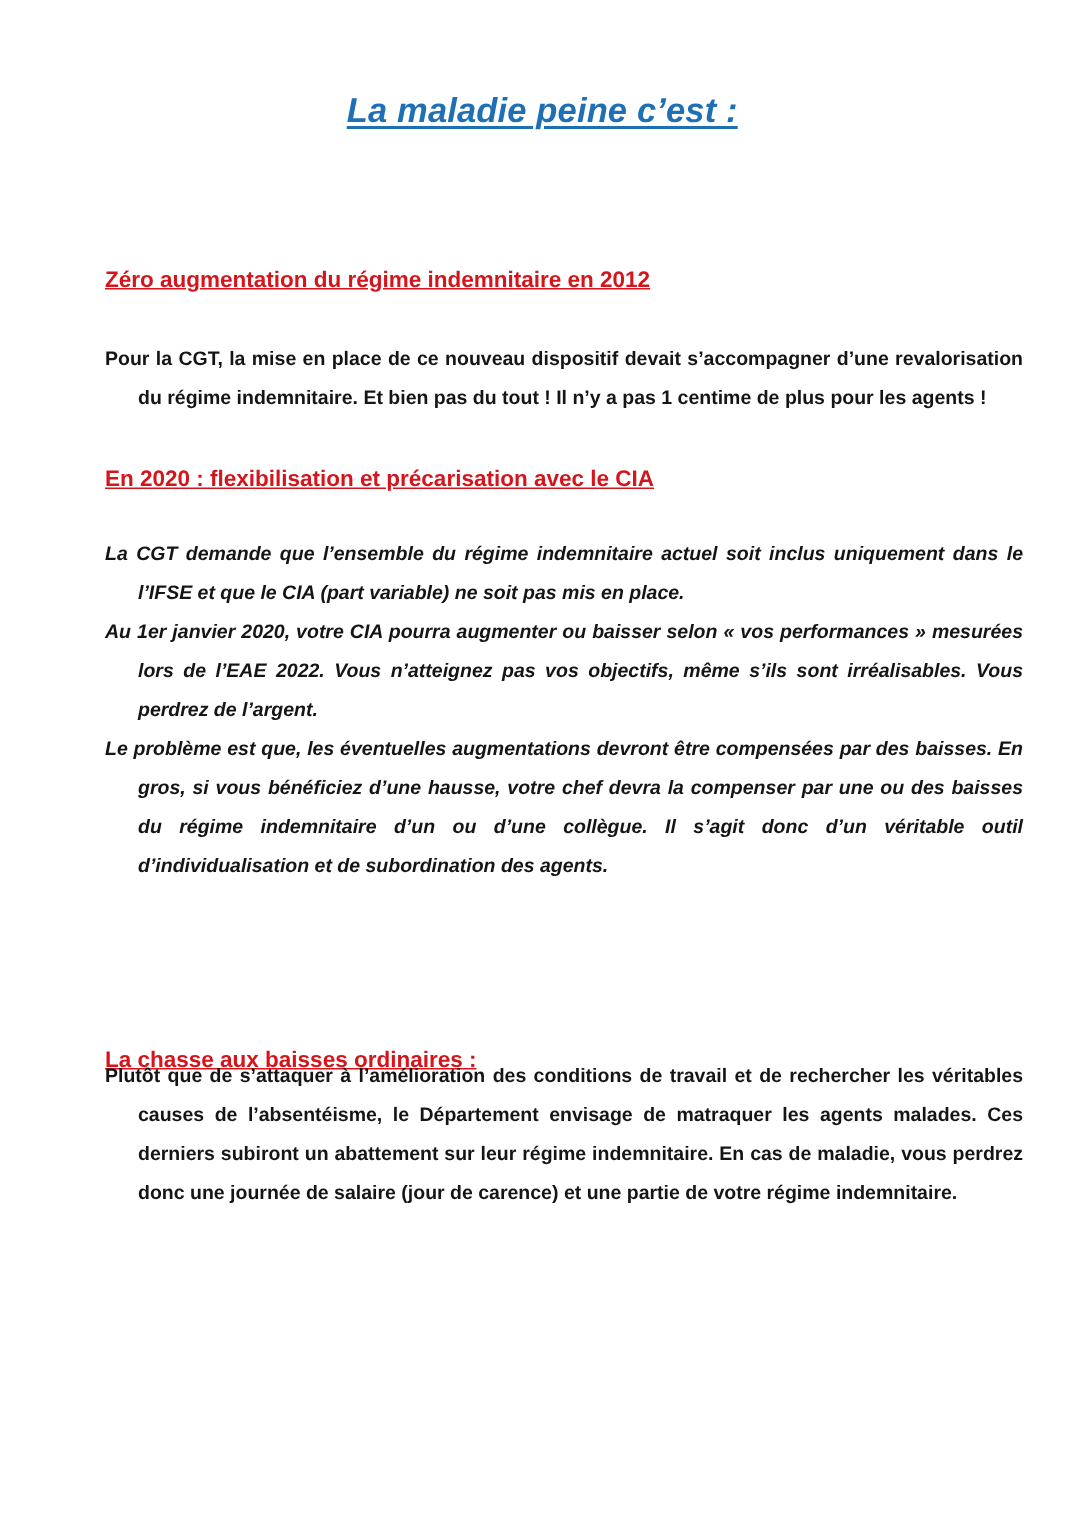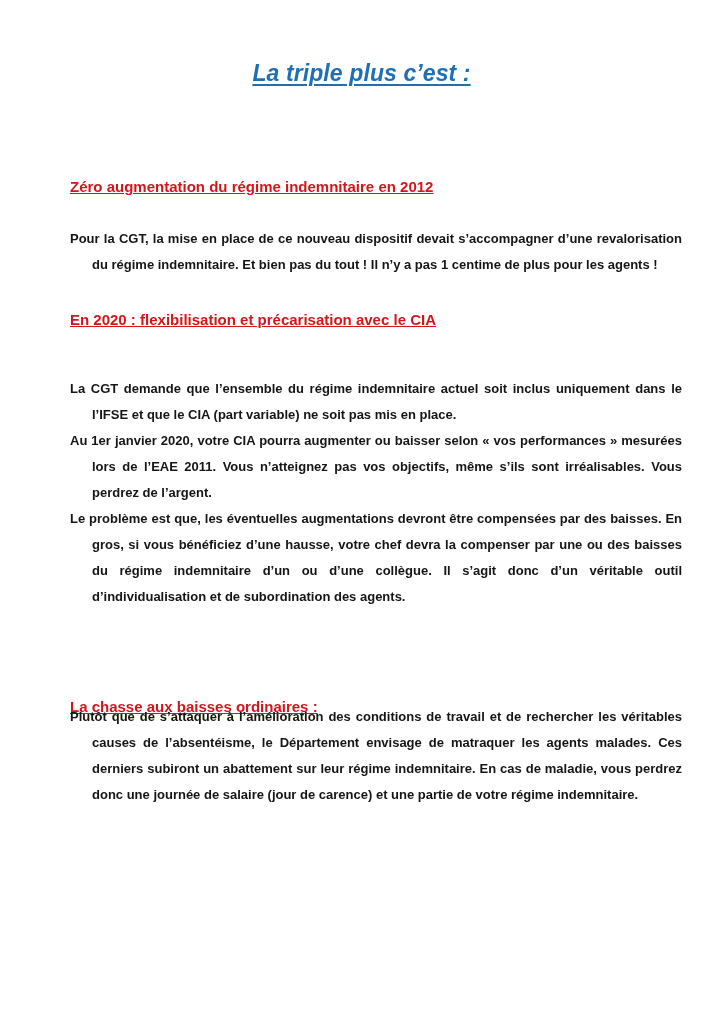--- a/index.html
+++ b/index.html
@@ -5,39 +5,39 @@
     html, body { margin: 0; padding: 0; background: #ffffff; }
     body { width: 723px; height: 1024px; position: relative; overflow: hidden; font-family: "Liberation Sans", "DejaVu Sans", sans-serif; color: #111; }
     .page { position: absolute; left: 0; top: 0; width: 723px; height: 1024px; }
     .title { position: absolute; top: 60px; left: 0; width: 723px; text-align: center; font-size: 23px; font-weight: bold; font-style: italic; color: #1f6fb5; text-decoration: underline; text-decoration-thickness: 2px; text-underline-offset: 3px; margin: 0; letter-spacing: 0.1px; }
     .section { position: absolute; left: 70px; width: 612px; }
     .heading { font-size: 15px; font-weight: bold; color: #d4161c; text-decoration: underline; margin: 0; line-height: 20px; }
     .para { font-size: 13px; font-weight: bold; line-height: 26px; margin: 0; padding-left: 22px; text-indent: -22px; text-align: justify; color: #151515; }
     .s1-h { top: 177px; }
     .s1-p { top: 226px; }
     .s2-h { top: 310px; }
-    .s2-p { top: 376px; }
+    .s2-p { top: 356px; font-style: italic; }
     .s3-h { top: 697px; }
     .s3-p { top: 704px; }
   </style>
 </head>
 <body>
 
 <div class="page">
-  <h1 class="title">La triple plus c’est :</h1>
+  <h1 class="title">La maladie peine c’est :</h1>
 
   <h2 class="section heading s1-h">Zéro augmentation du régime indemnitaire en 2012</h2>
   <div class="section s1-p">
     <p class="para">Pour la CGT, la mise en place de ce nouveau dispositif devait s’accompagner d’une revalorisation du régime indemnitaire. Et bien pas du tout ! Il n’y a pas 1 centime de plus pour les agents !</p>
   </div>
 
   <h2 class="section heading s2-h">En 2020 : flexibilisation et précarisation avec le CIA</h2>
   <div class="section s2-p">
     <p class="para">La CGT demande que l’ensemble du régime indemnitaire actuel soit inclus uniquement dans le l’IFSE et que le CIA (part variable) ne soit pas mis en place.</p>
-    <p class="para">Au 1er janvier 2020, votre CIA pourra augmenter ou baisser selon « vos performances » mesurées lors de l’EAE 2011. Vous n’atteignez pas vos objectifs, même s’ils sont irréalisables. Vous perdrez de l’argent.</p>
+    <p class="para">Au 1er janvier 2020, votre CIA pourra augmenter ou baisser selon « vos performances » mesurées lors de l’EAE 2022. Vous n’atteignez pas vos objectifs, même s’ils sont irréalisables. Vous perdrez de l’argent.</p>
     <p class="para">Le problème est que, les éventuelles augmentations devront être compensées par des baisses. En gros, si vous bénéficiez d’une hausse, votre chef devra la compenser par une ou des baisses du régime indemnitaire d’un ou d’une collègue. Il s’agit donc d’un véritable outil d’individualisation et de subordination des agents.</p>
   </div>
 
   <h2 class="section heading s3-h">La chasse aux baisses ordinaires :</h2>
   <div class="section s3-p">
     <p class="para">Plutôt que de s’attaquer à l’amélioration des conditions de travail et de rechercher les véritables causes de l’absentéisme, le Département envisage de matraquer les agents malades. Ces derniers  subiront un abattement sur leur régime indemnitaire. En cas de maladie, vous perdrez donc une journée de salaire (jour de carence) et une partie de votre régime indemnitaire.</p>
   </div>
 </div>
 
 </body></html>

